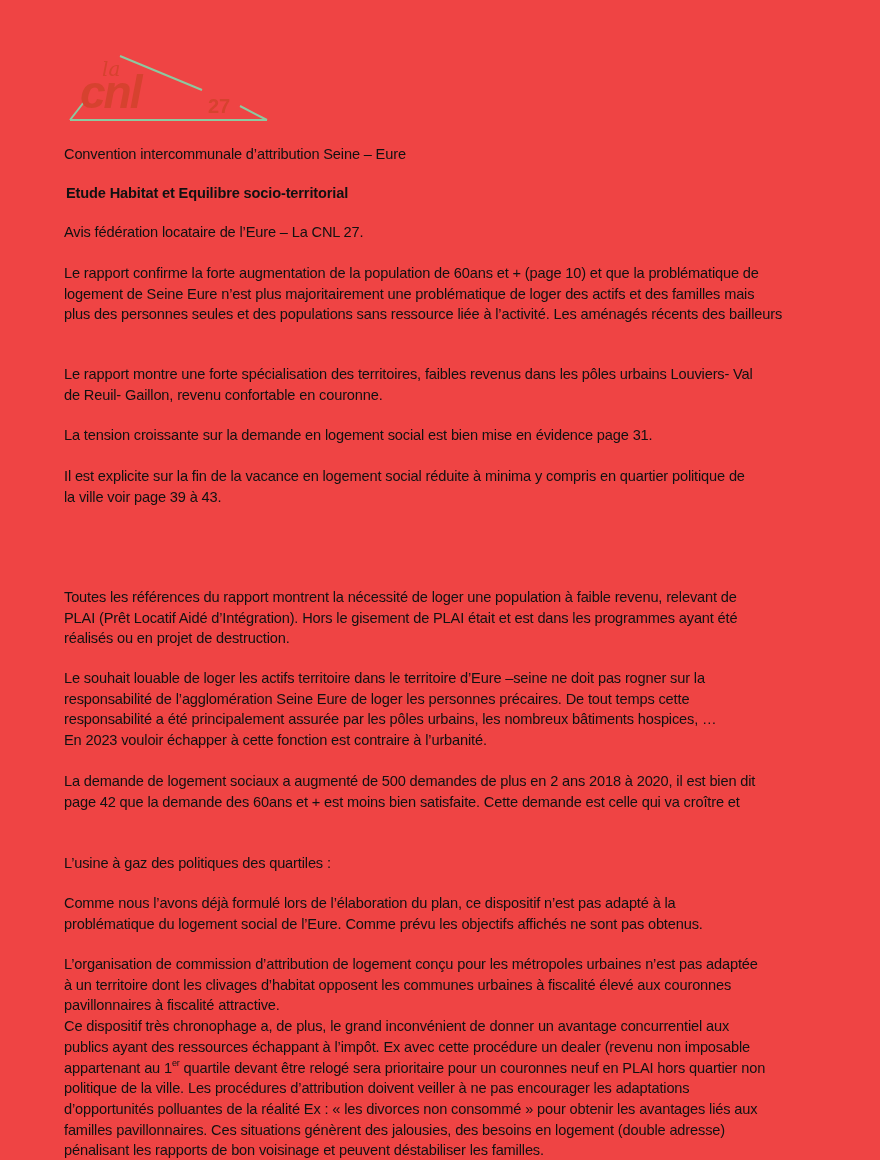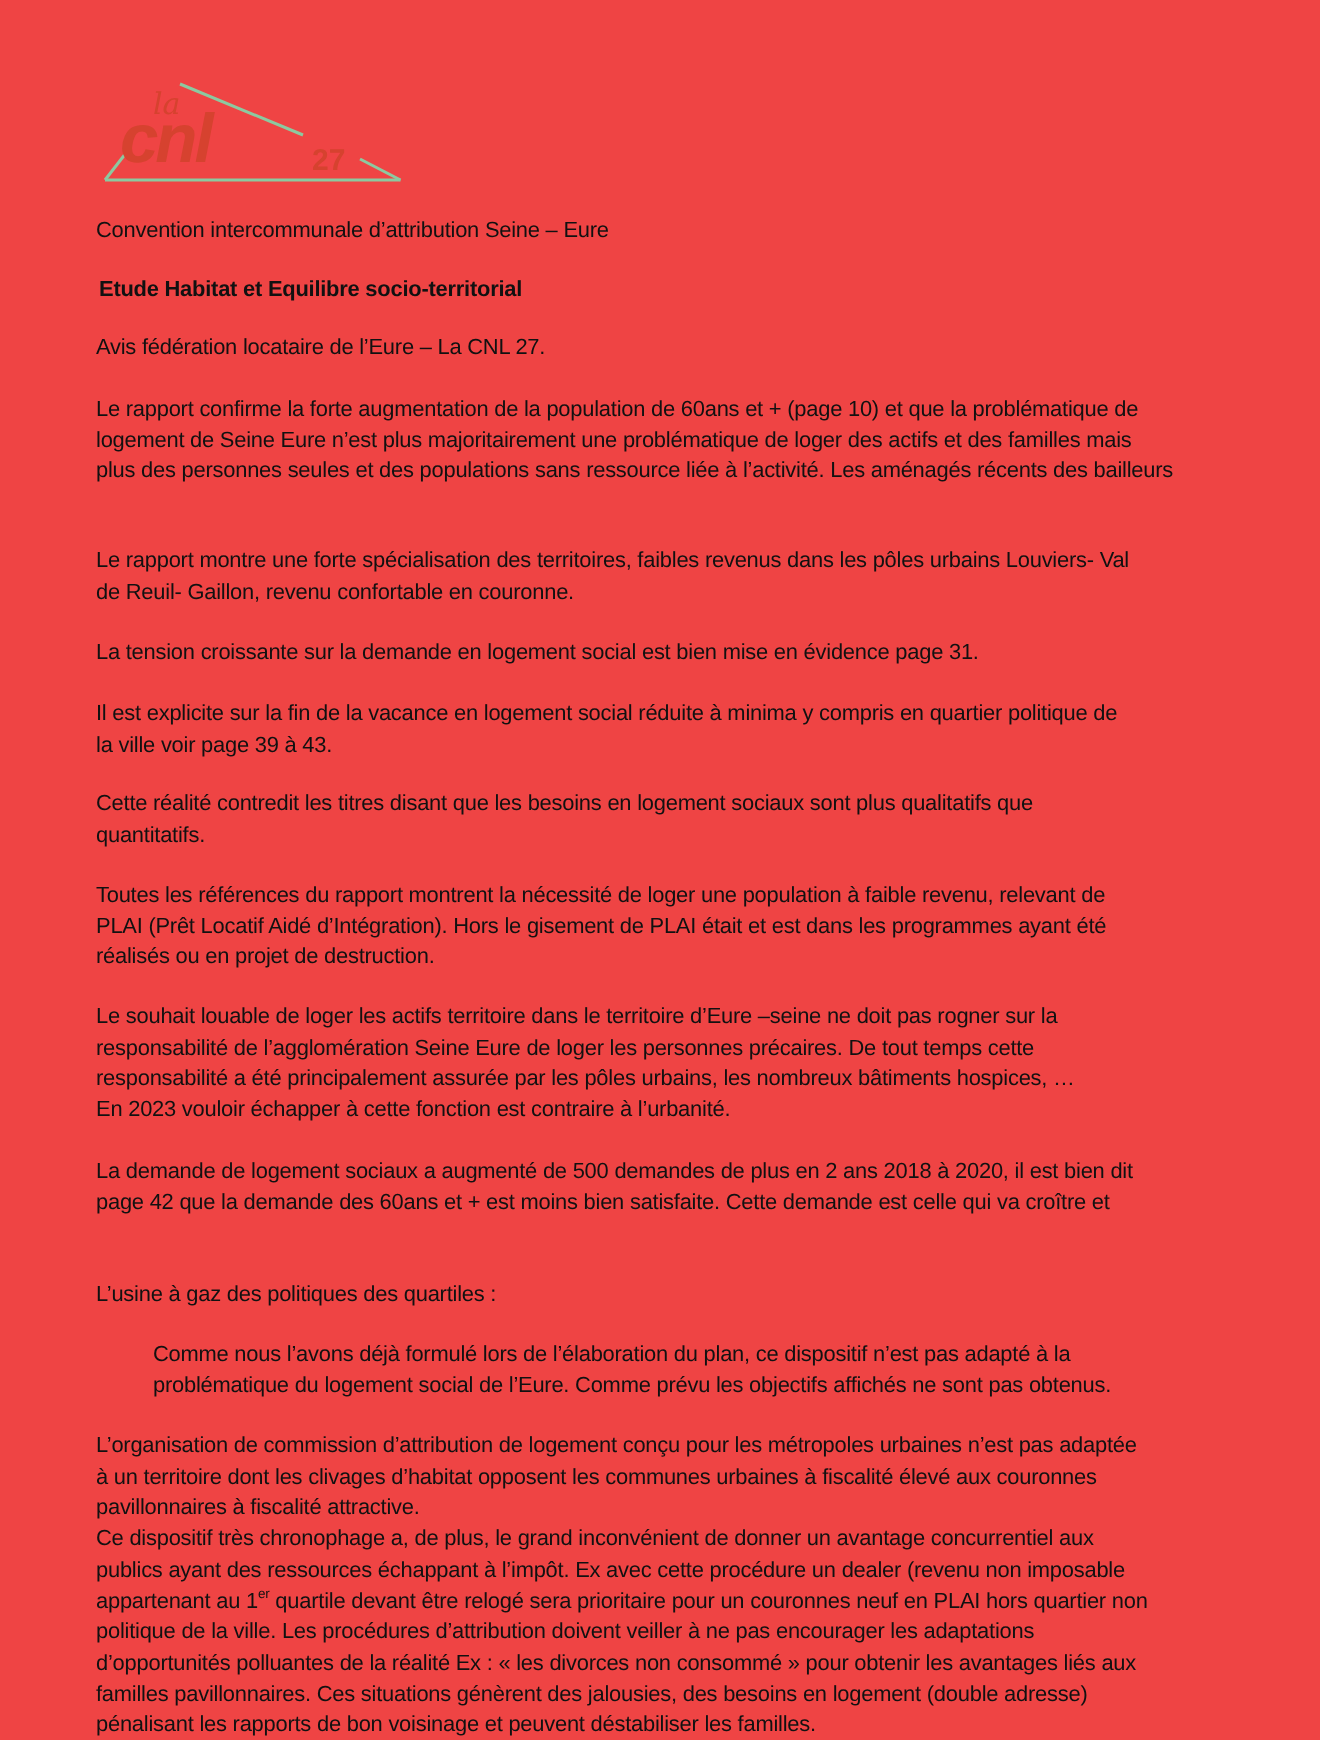--- a/index.html
+++ b/index.html
@@ -88,24 +88,20 @@
 
   <div class="text-block" style="top:425px;">
     <p>La tension croissante  sur la demande en logement social est bien mise en évidence page 31.</p>
   </div>
 
   <div class="text-block" style="top:466px;">
     <p>Il est  explicite sur la fin de la vacance en logement social réduite à minima y compris  en quartier politique de</p>
     <p>la ville voir page 39 à 43.</p>
   </div>
 
-  <div class="text-block" style="top:526px;">
-    <p>Cette réalité contredit les titres disant que les besoins en logement sociaux sont plus qualitatifs que</p>
-    <p>quantitatifs.</p>
-  </div>
 
   <div class="text-block" style="top:587px;">
     <p>Toutes les références du rapport  montrent la nécessité  de loger une population à faible revenu, relevant de</p>
     <p>PLAI (Prêt Locatif Aidé d’Intégration). Hors le gisement de PLAI  était et est dans les programmes ayant été</p>
     <p>réalisés ou en projet de destruction.</p>
   </div>
 
   <div class="text-block" style="top:668px;">
     <p>Le  souhait louable de loger les actifs territoire  dans le territoire d’Eure –seine ne doit pas  rogner sur la</p>
     <p>responsabilité de l’agglomération Seine Eure de loger les personnes précaires. De tout temps cette</p>
@@ -115,21 +111,21 @@
 
   <div class="text-block" style="top:771px;">
     <p>La demande de logement sociaux a augmenté de 500 demandes de plus en 2 ans 2018 à 2020, il est bien dit</p>
     <p>page 42 que la demande des 60ans et + est moins bien satisfaite. Cette demande est celle  qui va croître et</p>
   </div>
 
   <div class="text-block" style="top:853px;">
     <p>L’usine à gaz des politiques des quartiles :</p>
   </div>
 
-  <div class="text-block" style="top:893px;margin-left:38px;">
+  <div class="text-block" style="top:893px;">
     <p>Comme nous l’avons déjà formulé lors de l’élaboration du  plan, ce dispositif n’est pas adapté  à la</p>
     <p>problématique du logement social de l’Eure.  Comme prévu les objectifs affichés ne sont pas obtenus.</p>
   </div>
 
   <div class="text-block" style="top:954px;">
     <p>L’organisation de commission d’attribution de logement conçu pour les métropoles urbaines  n’est pas adaptée</p>
     <p>à un territoire dont les clivages d’habitat opposent les communes urbaines à fiscalité élevé aux couronnes</p>
     <p>pavillonnaires à fiscalité attractive.</p>
     <p>Ce dispositif très chronophage a, de plus, le grand inconvénient de donner un avantage concurrentiel aux</p>
     <p>publics ayant des ressources échappant à l’impôt. Ex avec cette procédure un dealer  (revenu non imposable</p>

